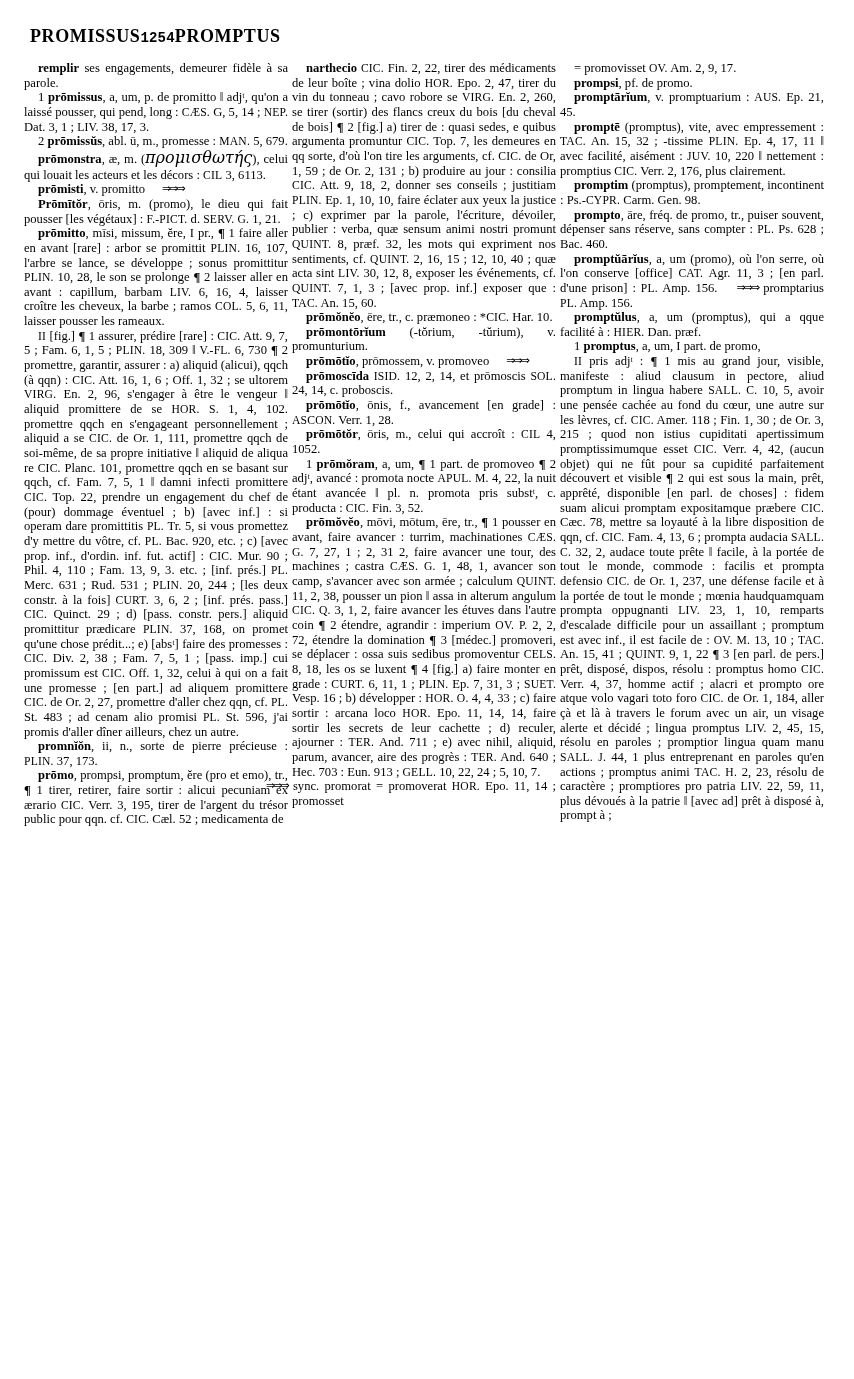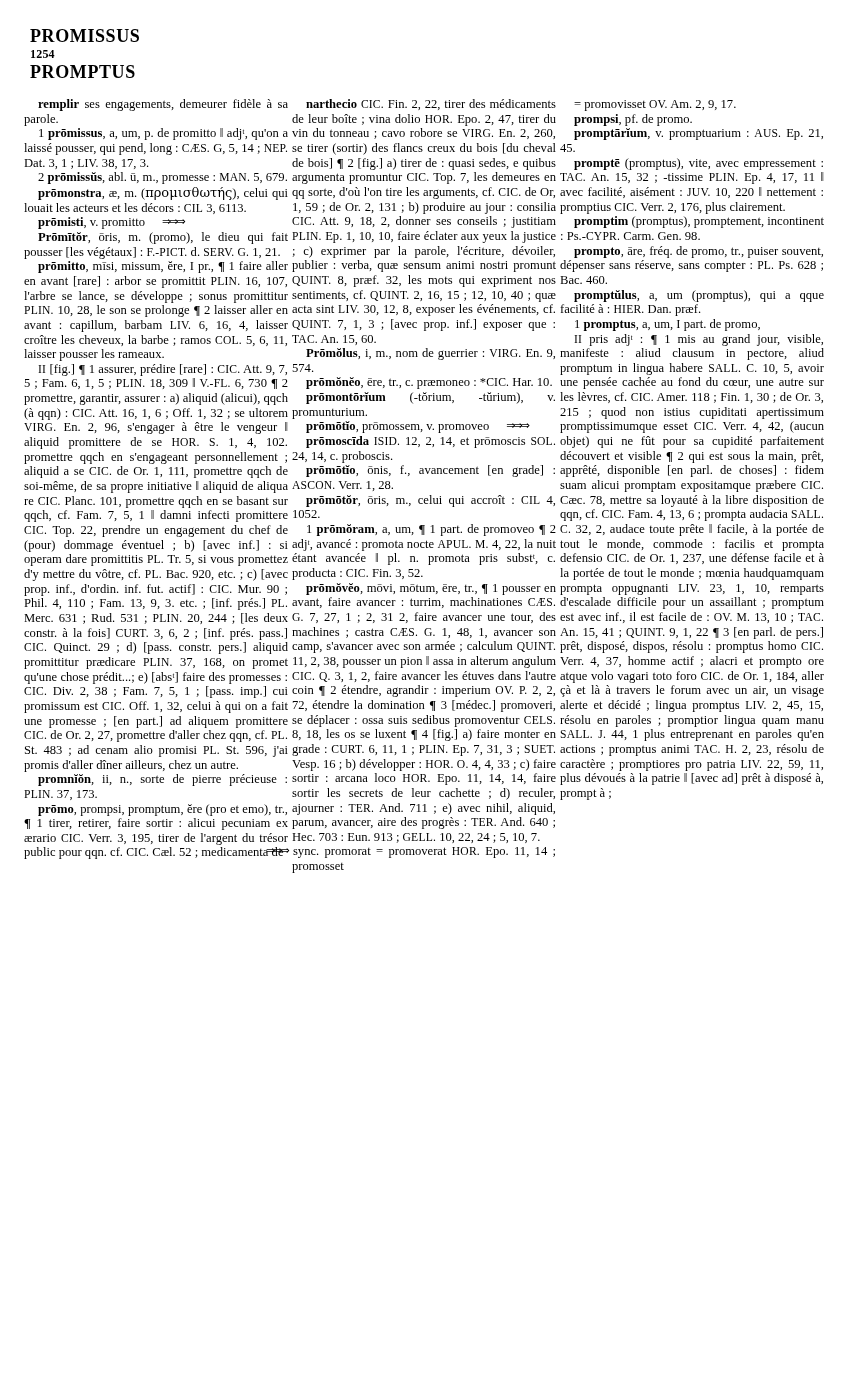--- a/index.html
+++ b/index.html
@@ -16,32 +16,31 @@
   }
   .page {
     position: relative;
     width: 854px;
     height: 1379px;
     box-sizing: border-box;
     padding: 26px 22px 10px 24px;
   }
   .header {
     display: flex;
-    justify-content: space-between;
     align-items: baseline;
     font-weight: bold;
     font-size: 18px;
     letter-spacing: 0.6px;
     margin-bottom: 14px;
     padding: 0 6px;
-    flex-direction: column;
   }
   .header .folio {
-    font-size: 12px;
+    font-size: 14px;
     letter-spacing: 0.2px;
+    font-family: Liberation Mono, monospace;
   }
   .columns {
     display: flex;
     gap: 4px;
     height: 1300px;
   }
   .col {
     width: 264px;
     font-size: 12.6px;
     line-height: 1.165;
@@ -66,21 +65,21 @@
     font-size: 11.6px;
     letter-spacing: 0.2px;
   }
   .arrow {
     display: inline-block;
     letter-spacing: -2px;
     font-size: 11px;
     vertical-align: 1px;
   }
   .pil { font-weight: bold; }
-  .gk { font-family: "DejaVu Serif", serif; font-size: 13px; }
+  .gk { font-family: "DejaVu Serif", serif; font-size: 16px; font-style: italic; }
 </style>
 </head>
 <body>
 
 <div class="page">
 
   <div class="header">
     <span>PROMISSUS</span>
     <span class="folio">1254</span>
     <span>PROMPTUS</span>
@@ -94,37 +93,37 @@
         <p class="entry"><b>prōmonstra</b>, æ, m. (<span class="gk">προμισθωτής</span>), celui qui louait les acteurs et les décors : <span class="sc">CIL</span> 3, 6113.</p>
         <p class="entry"><b>prōmisti</b>, v. promitto <span class="arrow">⇒⇒⇒</span></p>
         <p class="entry"><b>Prōmītŏr</b>, ōris, m. (promo), le dieu qui fait pousser [les végétaux] : <span class="sc">F.-PICT.</span> d. <span class="sc">SERV.</span> <span class="sc">G.</span> 1, 21.</p>
         <p class="entry"><b>prōmitto</b>, mīsi, missum, ĕre, I pr., <b class="pil">¶</b> 1 faire aller en avant [rare] : arbor se promittit <span class="sc">PLIN.</span> 16, 107, l'arbre se lance, se développe ; sonus promittitur <span class="sc">PLIN.</span> 10, 28, le son se prolonge <b class="pil">¶</b> 2 laisser aller en avant : capillum, barbam <span class="sc">LIV.</span> 6, 16, 4, laisser croître les cheveux, la barbe ; ramos <span class="sc">COL.</span> 5, 6, 11, laisser pousser les rameaux.</p>
         <p class="entry"><span class="sc">II</span> [fig.] <b class="pil">¶</b> 1 assurer, prédire [rare] : <span class="sc">CIC.</span> Att. 9, 7, 5 ; Fam. 6, 1, 5 ; <span class="sc">PLIN.</span> 18, 309 ‖ <span class="sc">V.-FL.</span> 6, 730 <b class="pil">¶</b> 2 promettre, garantir, assurer : a) aliquid (alicui), qqch (à qqn) : <span class="sc">CIC.</span> Att. 16, 1, 6 ; Off. 1, 32 ; se ultorem <span class="sc">VIRG.</span> En. 2, 96, s'engager à être le vengeur ‖ aliquid promittere de se <span class="sc">HOR.</span> <span class="sc">S.</span> 1, 4, 102. promettre qqch en s'engageant personnellement ; aliquid a se <span class="sc">CIC.</span> de Or. 1, 111, promettre qqch de soi-même, de sa propre initiative ‖ aliquid de aliqua re <span class="sc">CIC.</span> Planc. 101, promettre qqch en se basant sur qqch, cf. Fam. 7, 5, 1 ‖ damni infecti promittere <span class="sc">CIC.</span> Top. 22, prendre un engagement du chef de (pour) dommage éventuel ; b) [avec inf.] : si operam dare promittitis <span class="sc">PL.</span> Tr. 5, si vous promettez d'y mettre du vôtre, cf. <span class="sc">PL.</span> Bac. 920, etc. ; c) [avec prop. inf., d'ordin. inf. fut. actif] : <span class="sc">CIC.</span> Mur. 90 ; Phil. 4, 110 ; Fam. 13, 9, 3. etc. ; [inf. prés.] <span class="sc">PL.</span> Merc. 631 ; Rud. 531 ; <span class="sc">PLIN.</span> 20, 244 ; [les deux constr. à la fois] <span class="sc">CURT.</span> 3, 6, 2 ; [inf. prés. pass.] <span class="sc">CIC.</span> Quinct. 29 ; d) [pass. constr. pers.] aliquid promittitur prædicare <span class="sc">PLIN.</span> 37, 168, on promet qu'une chose prédit...; e) [absᵗ] faire des promesses : <span class="sc">CIC.</span> Div. 2, 38 ; Fam. 7, 5, 1 ; [pass. imp.] cui promissum est <span class="sc">CIC.</span> Off. 1, 32, celui à qui on a fait une promesse ; [en part.] ad aliquem promittere <span class="sc">CIC.</span> de Or. 2, 27, promettre d'aller chez qqn, cf. <span class="sc">PL.</span> St. 483 ; ad cenam alio promisi <span class="sc">PL.</span> St. 596, j'ai promis d'aller dîner ailleurs, chez un autre.</p>
         <p class="entry"><b>promnĭŏn</b>, ii, n., sorte de pierre précieuse : <span class="sc">PLIN.</span> 37, 173.</p>
         <p class="entry"><b>prōmo</b>, prompsi, promptum, ĕre (pro et emo), tr., <b class="pil">¶</b> 1 tirer, retirer, faire sortir : alicui pecuniam ex ærario <span class="sc">CIC.</span> Verr. 3, 195, tirer de l'argent du trésor public pour qqn. cf. <span class="sc">CIC.</span> Cæl. 52 ; medicamenta de</p>
       </div>
     <div class="col" id="col-middle">
         <p class="entry"><b>narthecio</b> <span class="sc">CIC.</span> Fin. 2, 22, tirer des médicaments de leur boîte ; vina dolio <span class="sc">HOR.</span> Epo. 2, 47, tirer du vin du tonneau ; cavo robore se <span class="sc">VIRG.</span> En. 2, 260, se tirer (sortir) des flancs creux du bois [du cheval de bois] <b class="pil">¶</b> 2 [fig.] a) tirer de : quasi sedes, e quibus argumenta promuntur <span class="sc">CIC.</span> Top. 7, les demeures en qq sorte, d'où l'on tire les arguments, cf. <span class="sc">CIC.</span> de Or, 1, 59 ; de Or. 2, 131 ; b) produire au jour : consilia <span class="sc">CIC.</span> Att. 9, 18, 2, donner ses conseils ; justitiam <span class="sc">PLIN.</span> Ep. 1, 10, 10, faire éclater aux yeux la justice ; c) exprimer par la parole, l'écriture, dévoiler, publier : verba, quæ sensum animi nostri promunt <span class="sc">QUINT.</span> 8, præf. 32, les mots qui expriment nos sentiments, cf. <span class="sc">QUINT.</span> 2, 16, 15 ; 12, 10, 40 ; quæ acta sint <span class="sc">LIV.</span> 30, 12, 8, exposer les événements, cf. <span class="sc">QUINT.</span> 7, 1, 3 ; [avec prop. inf.] exposer que : <span class="sc">TAC.</span> An. 15, 60.</p>
-        <p class="entry"><b>Prōmŏlus</b>, i, m., nom de guerrier : <span class="sc">VIRG.</span> En. 9, 574.</p>
         <p class="entry"><b>prōmŏnĕo</b>, ēre, tr., c. præmoneo : *<span class="sc">CIC.</span> Har. 10.</p>
         <p class="entry"><b>prōmontōrĭum</b> (-tŏrium, -tŭrium), v. promunturium.</p>
         <p class="entry"><b>prōmōtĭo</b>, prōmossem, v. promoveo <span class="arrow">⇒⇒⇒</span></p>
         <p class="entry"><b>prōmoscīda</b> <span class="sc">ISID.</span> 12, 2, 14, et prōmoscis <span class="sc">SOL.</span> 24, 14, c. proboscis.</p>
         <p class="entry"><b>prōmōtĭo</b>, ōnis, f., avancement [en grade] : <span class="sc">ASCON.</span> Verr. 1, 28.</p>
         <p class="entry"><b>prōmōtŏr</b>, ōris, m., celui qui accroît : <span class="sc">CIL</span> 4, 1052.</p>
         <p class="entry">1 <b>prōmŏram</b>, a, um, <b class="pil">¶</b> 1 part. de promoveo <b class="pil">¶</b> 2 adjᵗ, avancé : promota nocte <span class="sc">APUL.</span> <span class="sc">M.</span> 4, 22, la nuit étant avancée ‖ pl. n. promota pris substᵗ, c. producta : <span class="sc">CIC.</span> Fin. 3, 52.</p>
         <p class="entry"><b>prōmŏvĕo</b>, mōvi, mōtum, ēre, tr., <b class="pil">¶</b> 1 pousser en avant, faire avancer : turrim, machinationes <span class="sc">CÆS.</span> <span class="sc">G.</span> 7, 27, 1 ; 2, 31 2, faire avancer une tour, des machines ; castra <span class="sc">CÆS.</span> <span class="sc">G.</span> 1, 48, 1, avancer son camp, s'avancer avec son armée ; calculum <span class="sc">QUINT.</span> 11, 2, 38, pousser un pion ‖ assa in alterum angulum <span class="sc">CIC.</span> <span class="sc">Q.</span> 3, 1, 2, faire avancer les étuves dans l'autre coin <b class="pil">¶</b> 2 étendre, agrandir : imperium <span class="sc">OV.</span> <span class="sc">P.</span> 2, 2, 72, étendre la domination <b class="pil">¶</b> 3 [médec.] promoveri, se déplacer : ossa suis sedibus promoventur <span class="sc">CELS.</span> 8, 18, les os se luxent <b class="pil">¶</b> 4 [fig.] a) faire monter en grade : <span class="sc">CURT.</span> 6, 11, 1 ; <span class="sc">PLIN.</span> Ep. 7, 31, 3 ; <span class="sc">SUET.</span> Vesp. 16 ; b) développer : <span class="sc">HOR.</span> <span class="sc">O.</span> 4, 4, 33 ; c) faire sortir : arcana loco <span class="sc">HOR.</span> Epo. 11, 14, 14, faire sortir les secrets de leur cachette ; d) reculer, ajourner : <span class="sc">TER.</span> And. 711 ; e) avec nihil, aliquid, parum, avancer, aire des progrès : <span class="sc">TER.</span> And. 640 ; Hec. 703 : Eun. 913 ; <span class="sc">GELL.</span> 10, 22, 24 ; 5, 10, 7.</p>
         <p class="entry hang"><span class="arrow">⇒⇒⇒</span> sync. promorat = promoverat <span class="sc">HOR.</span> Epo. 11, 14 ; promosset</p>
       </div>
     <div class="col" id="col-right">
         <p class="entry">= promovisset <span class="sc">OV.</span> Am. 2, 9, 17.</p>
         <p class="entry"><b>prompsi</b>, pf. de promo.</p>
         <p class="entry"><b>promptārĭum</b>, v. promptuarium : <span class="sc">AUS.</span> Ep. 21, 45.</p>
         <p class="entry"><b>promptē</b> (promptus), vite, avec empressement : <span class="sc">TAC.</span> An. 15, 32 ; -tissime <span class="sc">PLIN.</span> Ep. 4, 17, 11 ‖ avec facilité, aisément : <span class="sc">JUV.</span> 10, 220 ‖ nettement : promptius <span class="sc">CIC.</span> Verr. 2, 176, plus clairement.</p>
         <p class="entry"><b>promptim</b> (promptus), promptement, incontinent : Ps.-<span class="sc">CYPR.</span> Carm. Gen. 98.</p>
         <p class="entry"><b>prompto</b>, āre, fréq. de promo, tr., puiser souvent, dépenser sans réserve, sans compter : <span class="sc">PL.</span> Ps. 628 ; Bac. 460.</p>
+        <p class="entry"><b>promptŭārĭus</b>, a, um (promo), où l'on serre, où l'on conserve [office] <span class="sc">CAT.</span> Agr. 11, 3 ; [en parl. d'une prison] : <span class="sc">PL.</span> Amp. 156. <span class="arrow">⇒⇒⇒</span> promptarius <span class="sc">PL.</span> Amp. 156.</p>
         <p class="entry"><b>promptŭlus</b>, a, um (promptus), qui a qque facilité à : <span class="sc">HIER.</span> Dan. præf.</p>
         <p class="entry">1 <b>promptus</b>, a, um, I part. de promo,</p>
         <p class="entry"><span class="sc">II</span> pris adjᵗ : <b class="pil">¶</b> 1 mis au grand jour, visible, manifeste : aliud clausum in pectore, aliud promptum in lingua habere <span class="sc">SALL.</span> <span class="sc">C.</span> 10, 5, avoir une pensée cachée au fond du cœur, une autre sur les lèvres, cf. <span class="sc">CIC.</span> Amer. 118 ; Fin. 1, 30 ; de Or. 3, 215 ; quod non istius cupiditati apertissimum promptissimumque esset <span class="sc">CIC.</span> Verr. 4, 42, (aucun objet) qui ne fût pour sa cupidité parfaitement découvert et visible <b class="pil">¶</b> 2 qui est sous la main, prêt, apprêté, disponible [en parl. de choses] : fidem suam alicui promptam expositamque præbere <span class="sc">CIC.</span> Cæc. 78, mettre sa loyauté à la libre disposition de qqn, cf. <span class="sc">CIC.</span> Fam. 4, 13, 6 ; prompta audacia <span class="sc">SALL.</span> <span class="sc">C.</span> 32, 2, audace toute prête ‖ facile, à la portée de tout le monde, commode : facilis et prompta defensio <span class="sc">CIC.</span> de Or. 1, 237, une défense facile et à la portée de tout le monde ; mœnia haudquamquam prompta oppugnanti <span class="sc">LIV.</span> 23, 1, 10, remparts d'escalade difficile pour un assaillant ; promptum est avec inf., il est facile de : <span class="sc">OV.</span> <span class="sc">M.</span> 13, 10 ; <span class="sc">TAC.</span> An. 15, 41 ; <span class="sc">QUINT.</span> 9, 1, 22 <b class="pil">¶</b> 3 [en parl. de pers.] prêt, disposé, dispos, résolu : promptus homo <span class="sc">CIC.</span> Verr. 4, 37, homme actif ; alacri et prompto ore atque volo vagari toto foro <span class="sc">CIC.</span> de Or. 1, 184, aller çà et là à travers le forum avec un air, un visage alerte et décidé ; lingua promptus <span class="sc">LIV.</span> 2, 45, 15, résolu en paroles ; promptior lingua quam manu <span class="sc">SALL.</span> <span class="sc">J.</span> 44, 1 plus entreprenant en paroles qu'en actions ; promptus animi <span class="sc">TAC.</span> <span class="sc">H.</span> 2, 23, résolu de caractère ; promptiores pro patria <span class="sc">LIV.</span> 22, 59, 11, plus dévoués à la patrie ‖ [avec ad] prêt à disposé à, prompt à ;</p>
       </div>
   </div>
 
 </div>
 
 </body></html>

